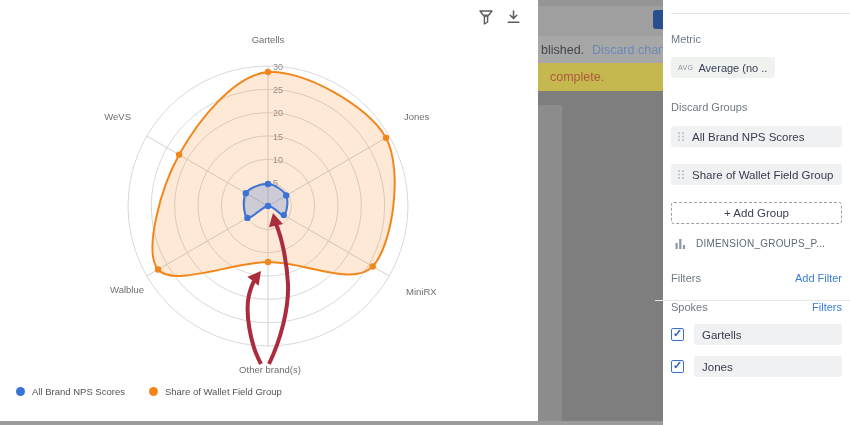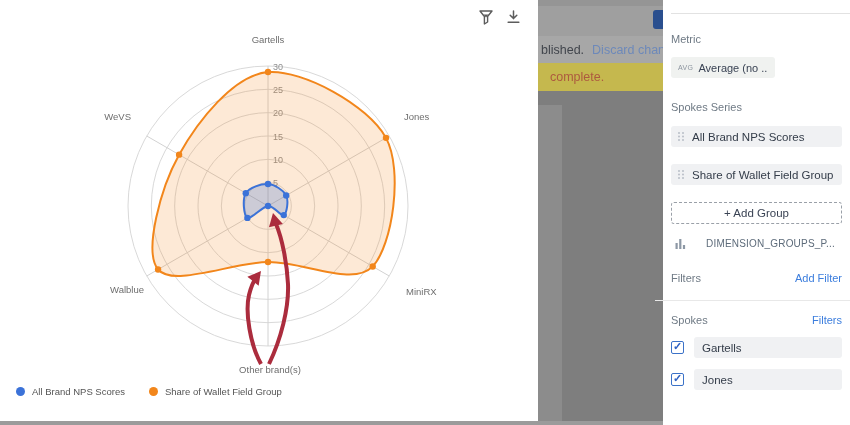--- a/index.html
+++ b/index.html
@@ -38,26 +38,26 @@
   .h-metric { margin-top:20px; }
   .metric-chip { margin-top:12px; width:104px; height:21px; background:#f0f2f0; border-radius:3px; display:flex; align-items:center; gap:5px; padding:0 7px; }
   .metric-agg { font-size:7px; color:#8b949e; letter-spacing:.4px; }
   .metric-value { font-size:11px; color:#3a4354; white-space:nowrap; overflow:hidden; }
   .h-spokes-groups { margin-top:23px; }
   .group-chip { margin-top:13px; width:100%; height:21px; background:#f0f1f3; border-radius:3px; display:flex; align-items:center; gap:7px; padding:0 6px; }
   .group-chip + .group-chip { margin-top:17px; }
   .group-chip-label { font-size:11.5px; color:#333c49; white-space:nowrap; overflow:hidden; }
   .add-group-btn { margin-top:17px; width:100%; height:22px; border:1px dashed #9aa0a8; border-radius:3px; background:#fff; display:flex; align-items:center; justify-content:center; font-size:11.5px; color:#3a4354; }
   .h-data-series { margin-top:21px; }
-  .series-item { margin-top:14px; display:flex; align-items:center; gap:20px; padding-left:4px; }
+  .series-item { margin-top:14px; display:flex; align-items:center; gap:10px; padding-left:4px; }
   .series-label { font-size:10px; color:#5d6b7a; letter-spacing:.2px; white-space:nowrap; overflow:hidden; }
   .filters-row { margin-top:23px; display:flex; align-items:center; justify-content:space-between; }
   .blue-link { font-size:11px; color:#3b7ddd; }
   .panel-divider { margin:16px -16px 0 -16px; border-top:1px solid #e8e8e8; }
-  .spokes-row { margin-top:13px; display:flex; align-items:flex-start; justify-content:space-between; }
+  .spokes-row { display:flex; align-items:flex-start; justify-content:space-between; }
   .spoke-item { margin-top:11px; display:flex; align-items:center; gap:10px; }
   .checkbox { width:13px; height:13px; border:1.5px solid #3b72c8; border-radius:2px; background:#fff; position:relative; flex:0 0 auto; }
   .checkbox.checked::after { content:"\2713"; position:absolute; left:1px; top:-2px; font-size:11px; font-weight:bold; color:#2f62c4; }
   .spoke-chip { flex:1; height:21px; background:#f0f1f3; border-radius:3px; display:flex; align-items:center; padding:0 8px; }
   .spoke-chip-label { font-size:11.5px; color:#333c49; }
 
   .drag-dots { display:block; flex:0 0 auto; }
 </style>
 </head>
 <body>
@@ -155,21 +155,21 @@
   <div class="panel">
     <div class="panel-top-line"></div>
     <div class="panel-body">
 
       <div class="sec-heading h-metric">Metric</div>
       <div class="metric-chip">
         <span class="metric-agg">AVG</span>
         <span class="metric-value">Average (no ...</span>
       </div>
 
-      <div class="sec-heading h-spokes-groups">Spokes Series</div>
+      <div class="sec-heading h-spokes-groups">Discard Groups</div>
 
       <div class="group-chip">
         <svg class="drag-dots" width="8" height="11" viewBox="0 0 8 11">
           <g fill="#b9bec7">
               <circle cx="2" cy="2" r="1"></circle>
               <circle cx="6" cy="2" r="1"></circle>
               <circle cx="2" cy="5.5" r="1"></circle>
               <circle cx="6" cy="5.5" r="1"></circle>
               <circle cx="2" cy="9" r="1"></circle>
               <circle cx="6" cy="9" r="1"></circle>

